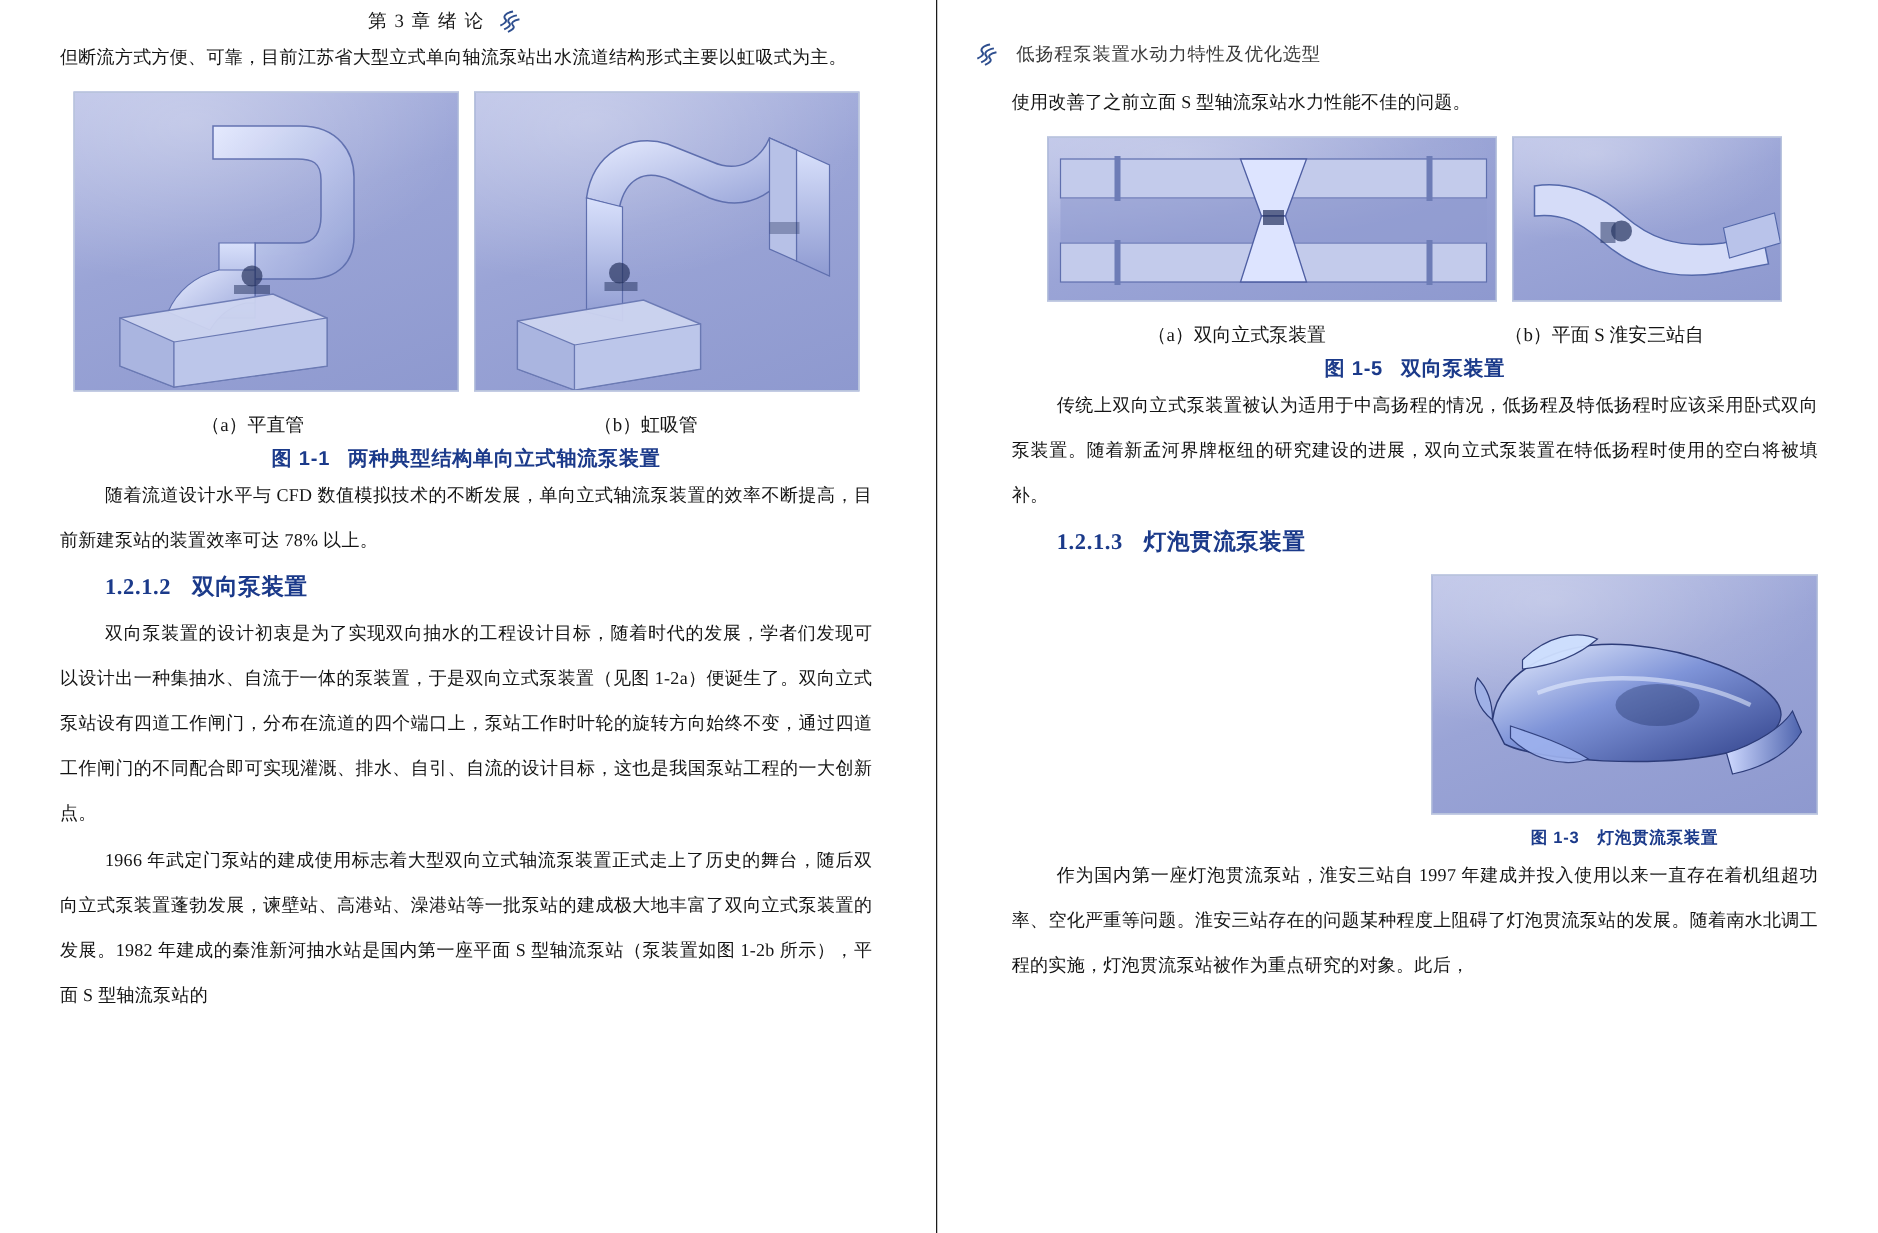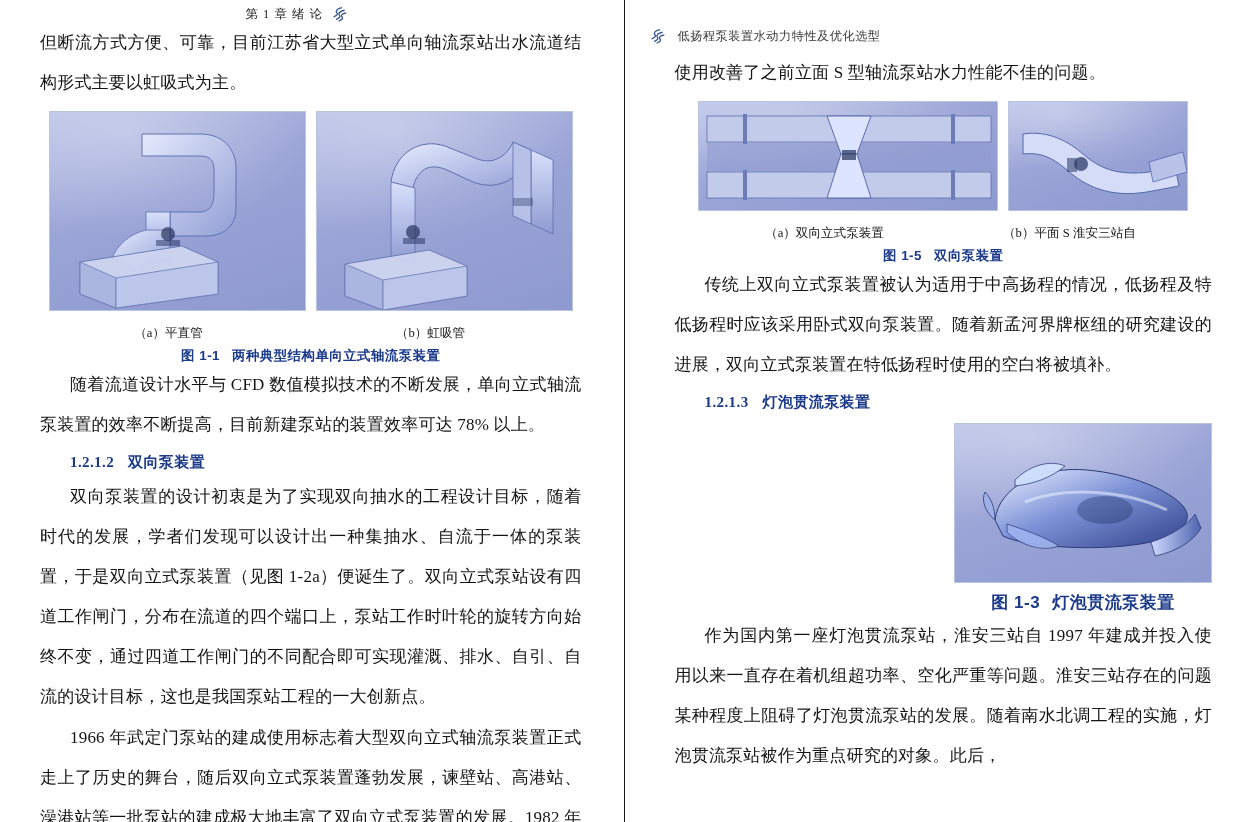--- a/index.html
+++ b/index.html
@@ -61,22 +61,22 @@
   .logo svg { display:block; }
   
   .body {
     padding: 0 42px 0 40px;
   }
   .body-right {
     padding: 0 40px 0 50px;
   }
   p.para {
     margin: 0 0 1px 0;
-    font-size: 17px;
-    line-height: 40px;
+    font-size: 12px;
+    line-height: 30px;
     color: #141414;
     text-align: justify;
     text-justify: inter-character;
     letter-spacing: 0.2px;
   }
   p.indent { text-indent: 30px; font-family: Liberation Serif, serif; }
   .heading3 {
     font-size: 15px;
     line-height: 30px;
     color: #1b3a8a;
@@ -116,39 +116,39 @@
     letter-spacing: 0.5px;
     font-family: "Liberation Sans", sans-serif;
   }
   .figtitle .lbl { margin-right: 12px; }
   
   .float-right-fig {
     float: right;
     width: 258px;
     margin: 6px 0 2px 14px;
   }
-  .float-right-fig .figtitle { margin-top: 8px; font-size: 17px; }
+  .float-right-fig .figtitle { margin-top: 8px; font-size: 11px; }
   
   .art { position: absolute; inset: 0; }
   .sheen {
     position: absolute; inset: 0;
     background:
       radial-gradient(120% 90% at 30% 10%, rgba(255,255,255,.28), rgba(255,255,255,0) 60%),
       linear-gradient(160deg, #b9c0e6 0%, #9aa4d6 45%, #8e99cf 100%);
   }
 </style>
 </head>
 <body>
 
 <div class="spread">
 
   <div class="page page-left">
 
     <div class="runhead runhead-left">
-      <span>第 1 章  绪  论</span>
+      <span>第 3 章  绪  论</span>
       <span class="logo">
         <svg width="17" height="17" viewBox="0 0 20 20">
           <g fill="none" stroke="#2f4f8f" stroke-width="1.5">
             <path d="M13 2 C7 3 5 6 7 8 C9 10 5 12 3 13"></path>
             <path d="M16 5 C10 6 8 9 10 11 C12 13 8 15 6 16"></path>
             <path d="M18 8 C13 9 11 11 13 13 C15 15 11 17 9 18"></path>
           </g>
         </svg>
       </span>
     </div>

